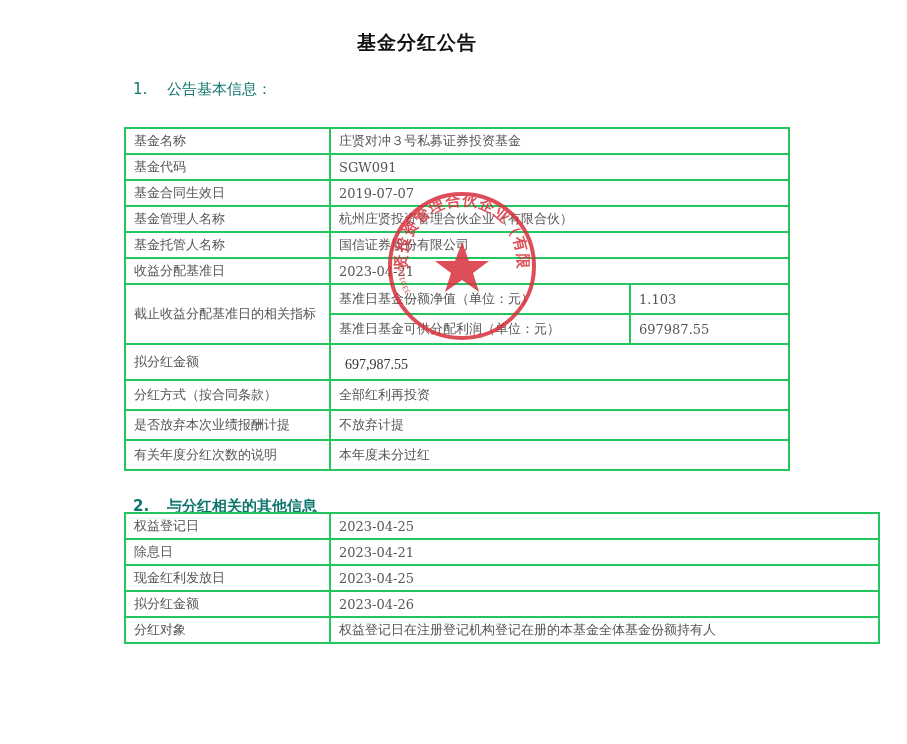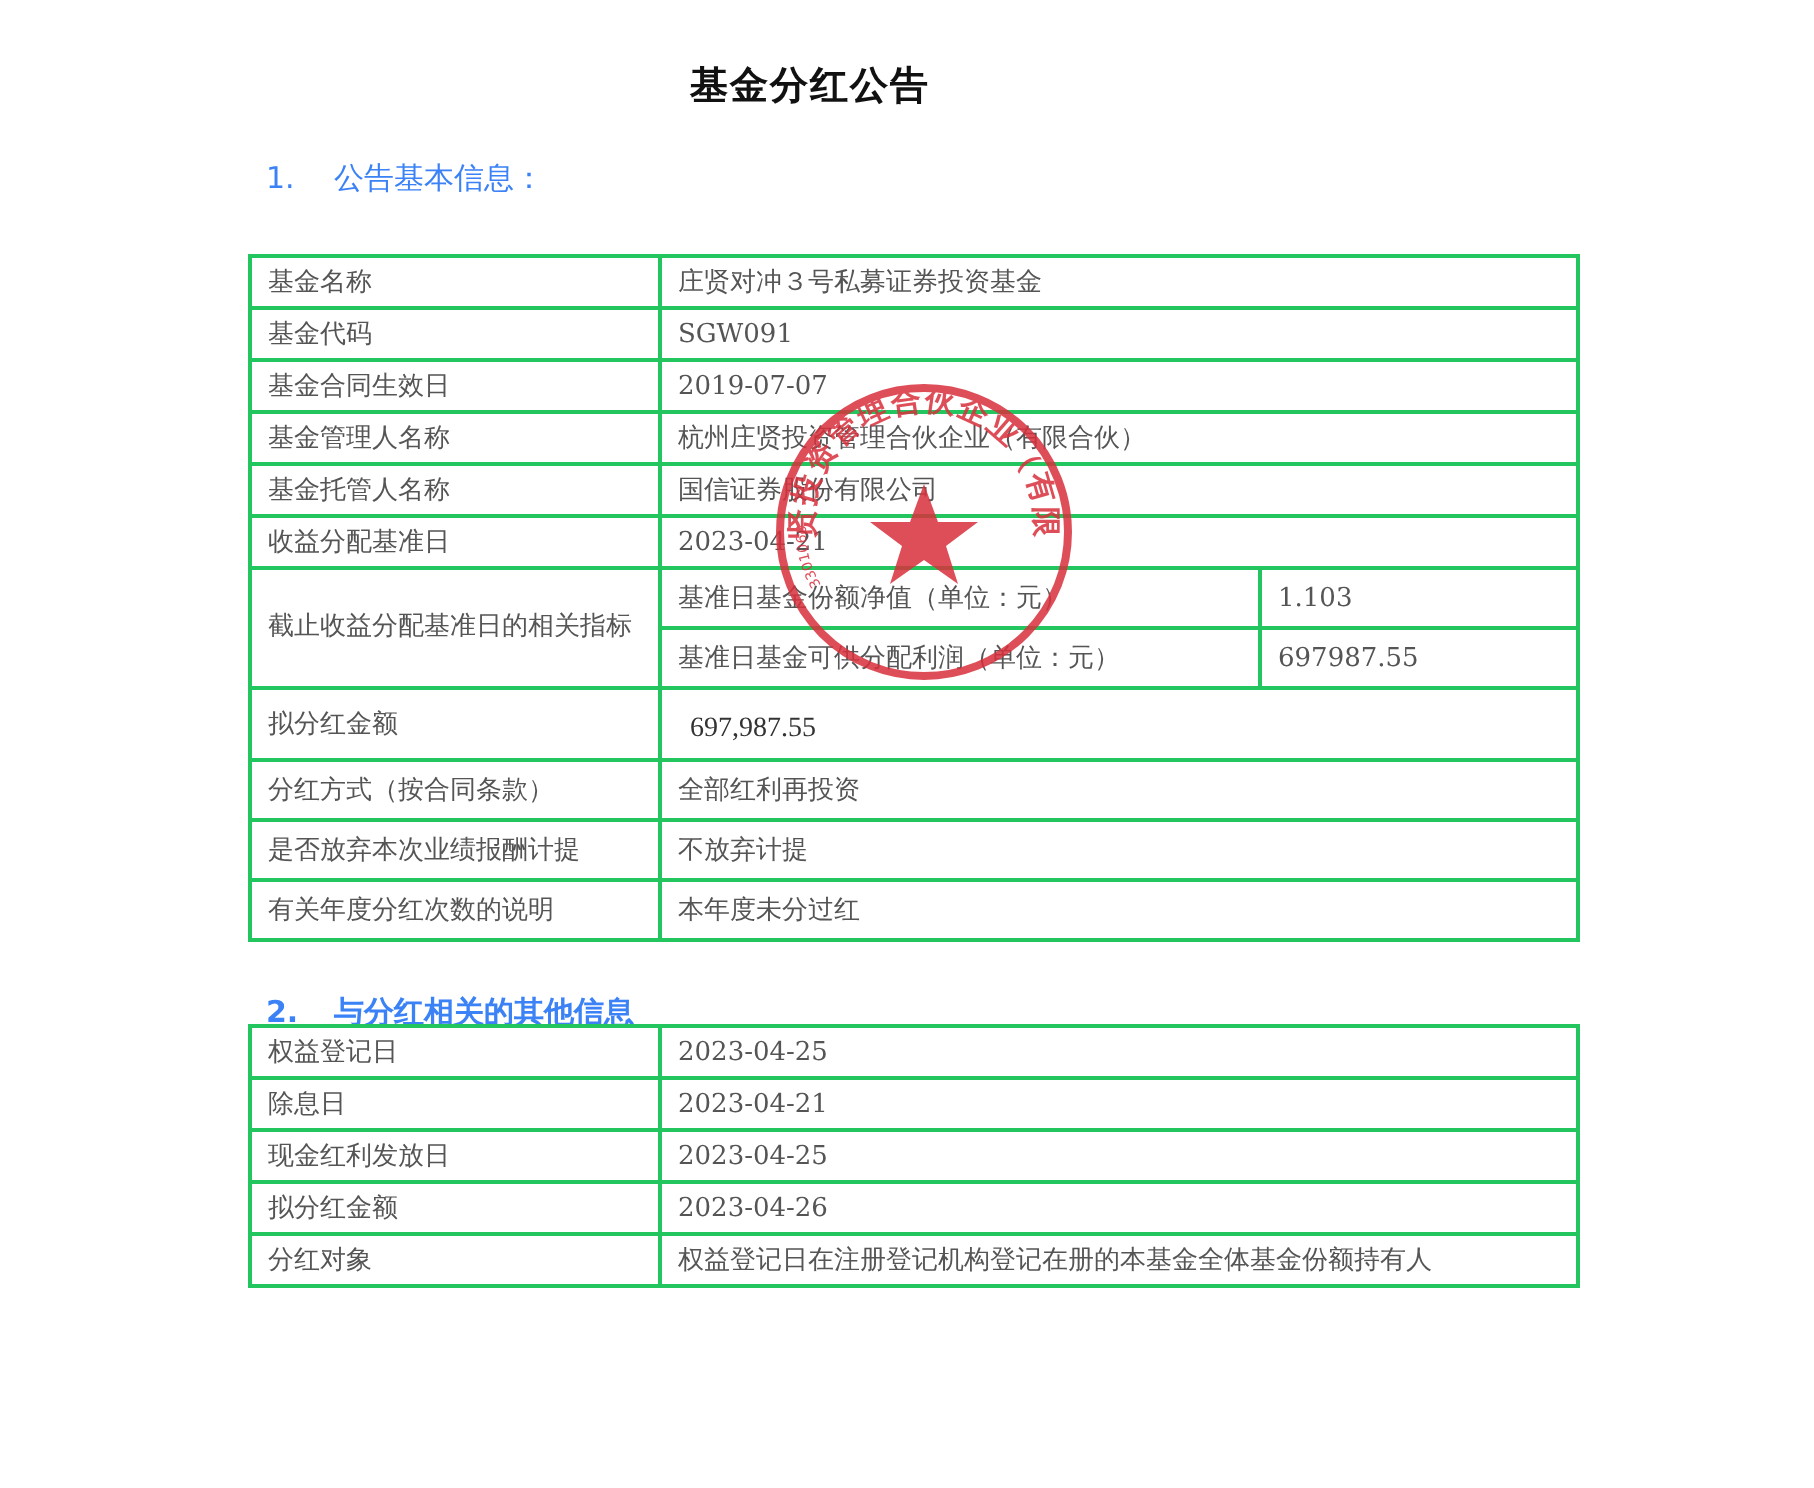--- a/index.html
+++ b/index.html
@@ -2,42 +2,42 @@
 <html><head>
 <meta charset="utf-8">
 <style>
   html, body { margin: 0; padding: 0; background: #ffffff; }
   body {
     width: 907px; height: 744px; position: relative; overflow: hidden;
     font-family: "DejaVu Serif", "Liberation Serif", serif;
     color: #444;
   }
   .title {
-    position: absolute; left: 0; width: 810px; top: 30px;
+    position: absolute; left: 12px; width: 810px; top: 30px;
     text-align: center; font-size: 19px; font-weight: bold; color: #111;
     font-family: "DejaVu Sans", "Liberation Sans", sans-serif;
     letter-spacing: 1px;
   }
   .section-heading {
-    position: absolute; left: 133px; font-size: 15px; color: #3b82f6;
+    position: absolute; left: 133px; font-size: 15px; color: #0f766e;
     font-family: "DejaVu Sans", "Liberation Sans", sans-serif;
   }
   .section-heading .num { display: inline-block; width: 34px; }
   #sec1 { top: 80px; }
   #sec2 { top: 497px; font-weight: bold; }
   table.info {
     position: absolute; left: 124px; border-collapse: collapse;
     font-size: 13px; color: #555;
   }
   table.info td {
     border: 2px solid #22c55e; padding: 0 0 0 8px; height: 24px;
     vertical-align: middle; white-space: nowrap;
   }
   #t1 { top: 127px; width: 666px; }
-  #t2 { top: 512px; width: 666px; }
+  #t2 { top: 512px; width: 756px; }
   #t1 td.label, #t2 td.label { width: 195px; }
   #t1 td.sub { width: 290px; }
   #t1 tr.tall td { height: 28px; }
   td.merged-label { vertical-align: top; line-height: 30px; white-space: normal !important; }
   .val-serif { font-family: "Liberation Serif", "DejaVu Serif", serif; font-size: 14px; color: #333; margin-left: 11px; }
   .stamp {
     position: absolute; left: 386px; top: 190px; width: 152px; height: 152px;
     pointer-events: none; opacity: 0.85;
   }
 </style>

